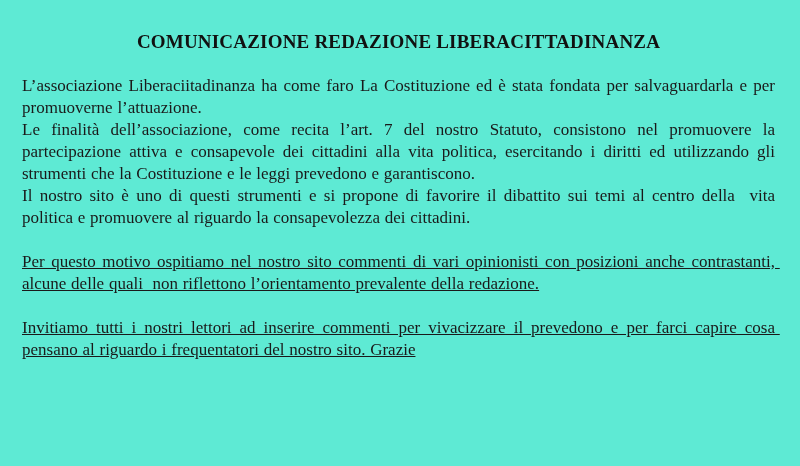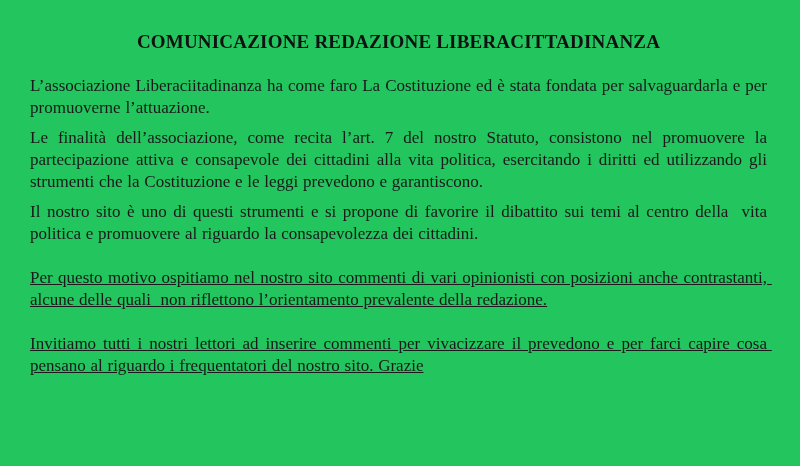--- a/index.html
+++ b/index.html
@@ -5,39 +5,39 @@
   html, body {
     margin: 0;
     padding: 0;
     background: #ffffff;
   }
   .page {
     position: relative;
     width: 800px;
     height: 466px;
     box-sizing: border-box;
-    background: #22c55e;
+    background: #5eead4;
     padding: 30px 25px 0 22px;
     overflow: hidden;
     font-family: "Liberation Serif", "DejaVu Serif", serif;
     color: #1a1a1a;
   }
   .doc-title {
     margin: 0 0 21px 0;
     font-size: 19px;
     line-height: 24px;
     font-weight: 700;
     text-align: center;
     letter-spacing: 0.2px;
     color: #111111;
   }
   .block { margin: 0; }
   .block + .block { margin-top: 22px; text-decoration: underline; }
   .block p {
-    margin: 8px;
+    margin: 0;
     font-size: 17px;
     line-height: 22px;
     text-align: justify;
     white-space: pre-wrap;
     word-spacing: 0.5px;
   }
 </style>
 </head>
 <body>
 

